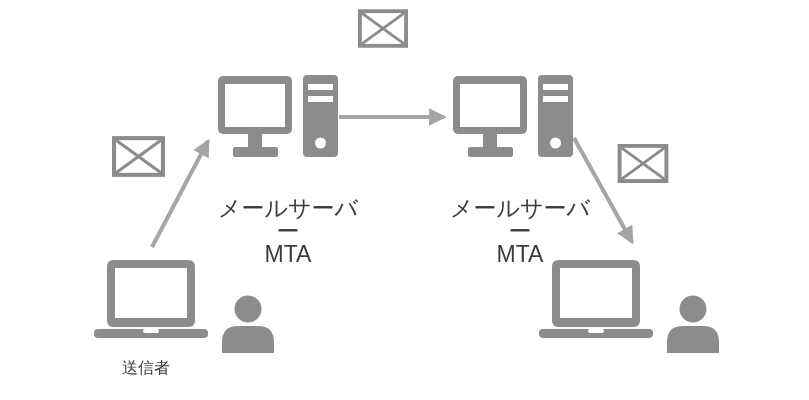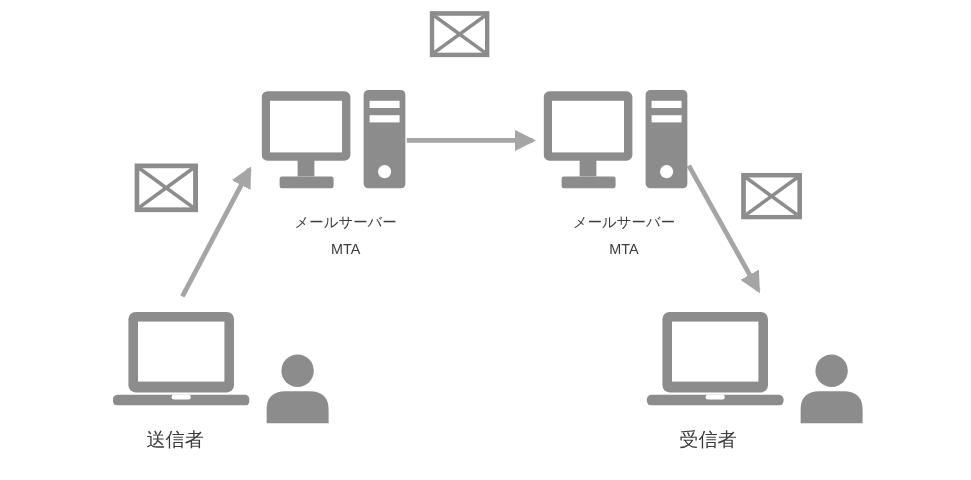--- a/index.html
+++ b/index.html
@@ -18,21 +18,21 @@
   .env-stroke{stroke:var(--icon-gray);fill:none;}
   .arrow-line{stroke:var(--arrow-gray);stroke-width:4;fill:none;}
   #arrowhead path{fill:var(--arrow-gray);}
   .label{
     position:absolute;
     color:var(--text-color);
     text-align:center;
     line-height:23px;
     user-select:none;
   }
-  .server-label{font-size:12px;width:160px;}
+  .server-label{font-size:23px;width:160px;margin-top:23px;}
   .endpoint-label{font-size:16px;width:130px;}
 </style>
 </head>
 <body>
 
 <div class="canvas">
 
   <svg class="abs" style="left:0;top:0;" width="809" height="400">
     <defs>
       <marker id="arrowhead" viewBox="0 0 10 10" refX="8.5" refY="5" markerWidth="4.4" markerHeight="4.4" orient="auto-start-reverse">
@@ -113,15 +113,14 @@
     <rect class="icon-white" x="21" y="10" width="72" height="50"></rect>
     <rect class="icon-fill" x="0" y="71" width="114" height="9" rx="4"></rect>
     <rect class="icon-white" x="49" y="71" width="16" height="4" rx="2"></rect>
   </svg>
 
   <svg class="abs" style="left:667px;top:295px;" width="52" height="58" viewBox="0 0 52 58">
     <circle class="icon-fill" cx="26" cy="14" r="13.5"></circle>
     <path class="icon-fill" d="M0,58 L0,47 Q0,31 16,31 L36,31 Q52,31 52,47 L52,58 Z"></path>
   </svg>
 
-  <div class="label endpoint-label" style="left:525px;top:356px;">受信者</div>
 
 </div>
 
 </body></html>

